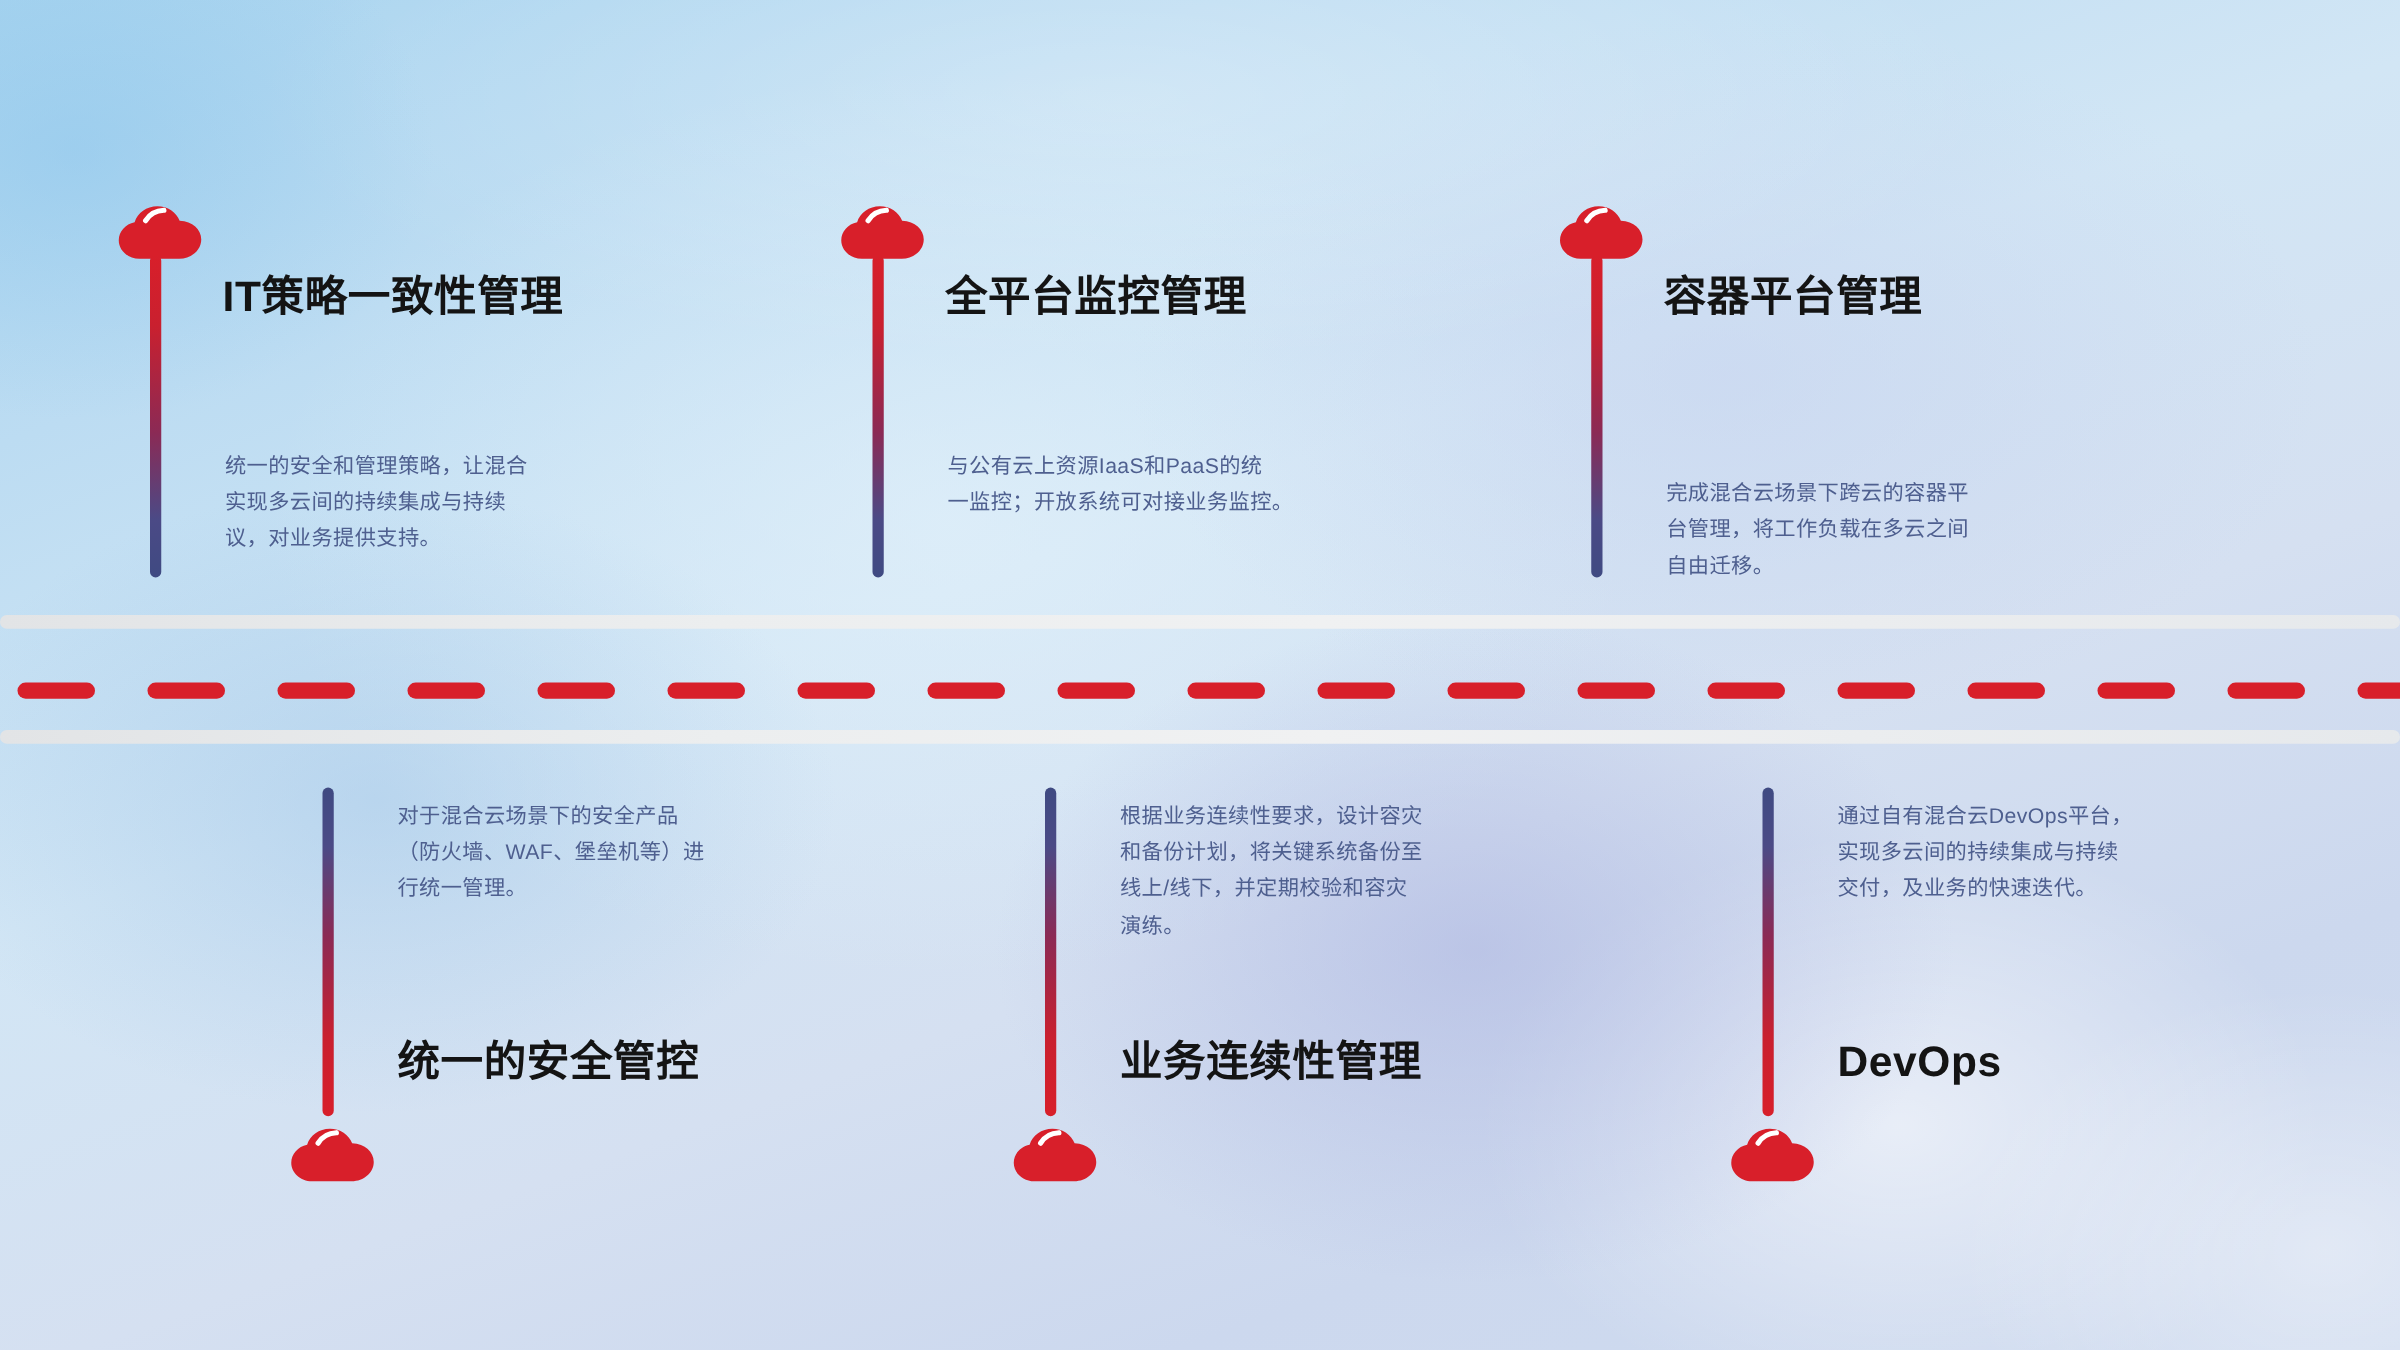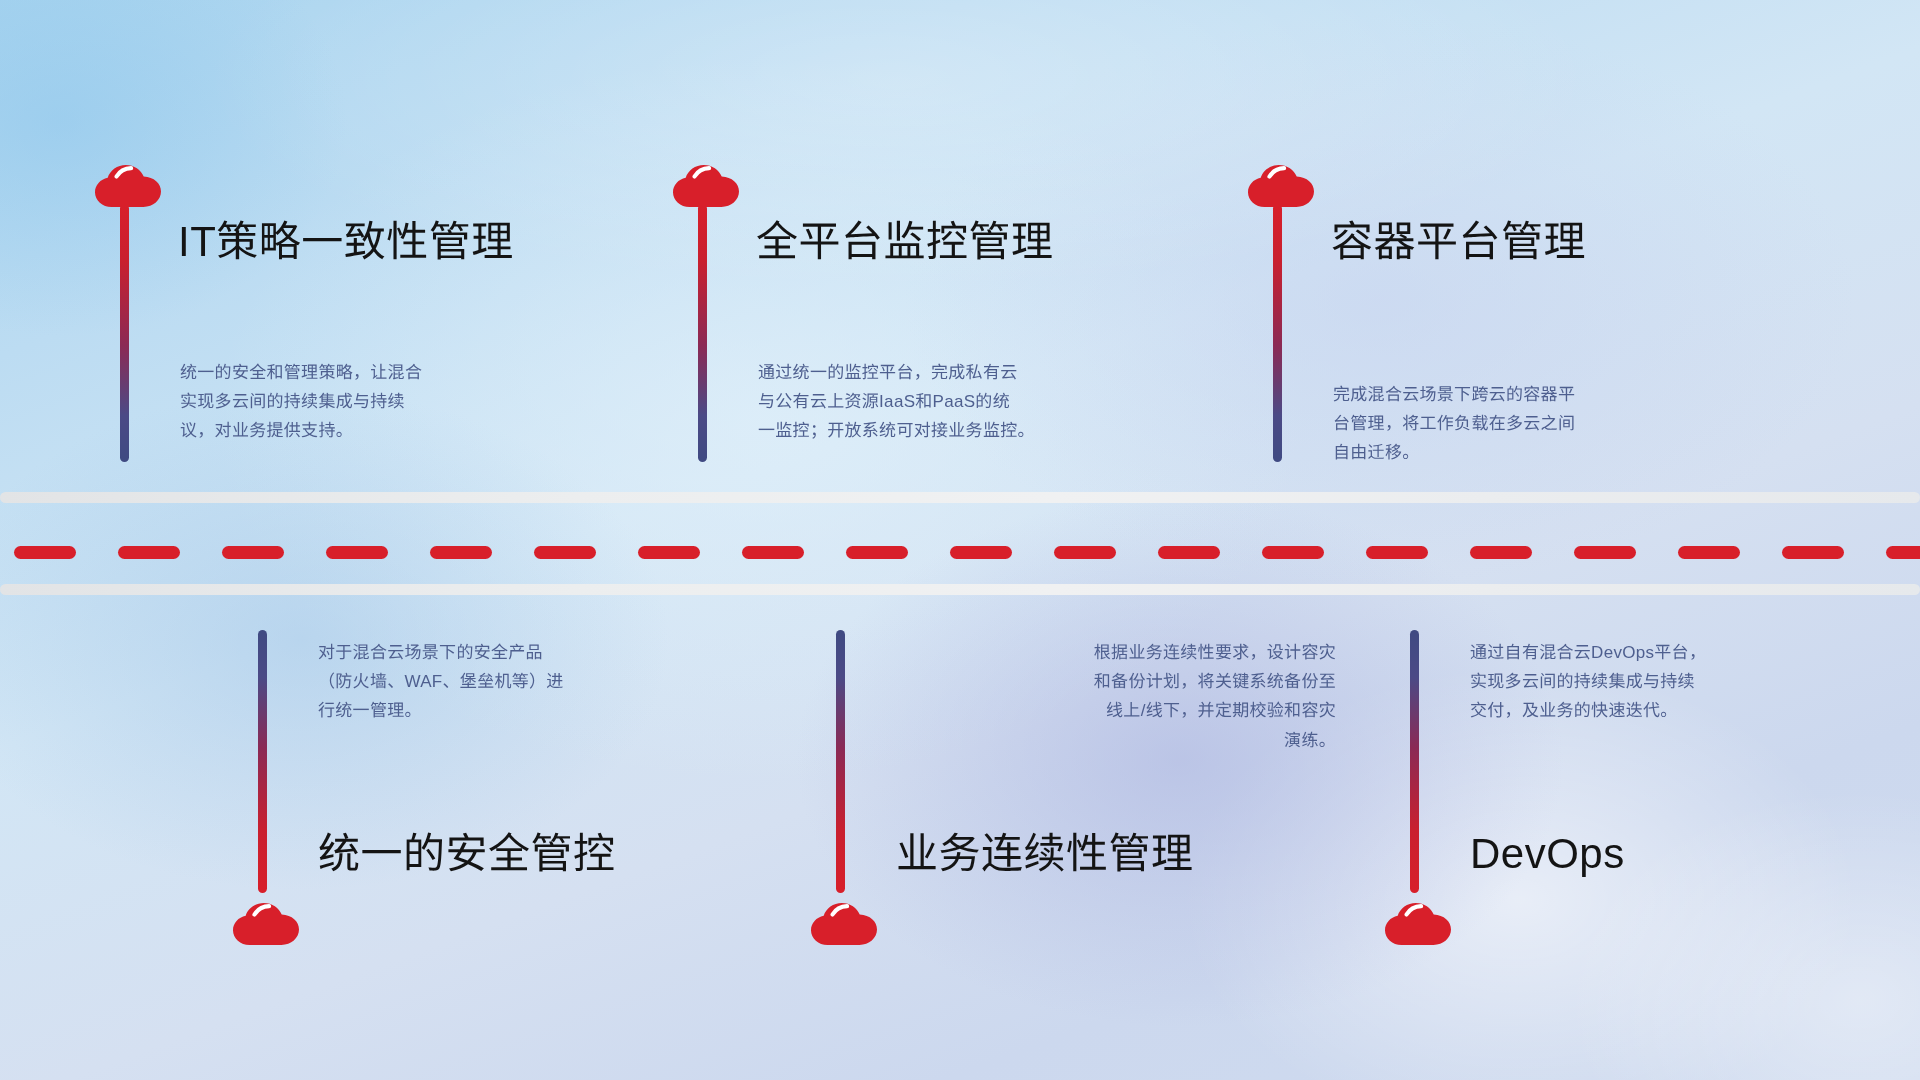--- a/index.html
+++ b/index.html
@@ -73,22 +73,22 @@
     background:linear-gradient(180deg,#3f4a82 0%, #4b4a86 18%, #8b2a55 45%, #c9202f 76%, #d81f2a 100%);
   }
 
   
   .cloud { position:absolute; width:68px; height:48px; }
   .cloud svg { display:block; width:68px; height:48px; }
 
   
   .title {
     position:absolute;
-    font-size:42px;
-    font-weight:400;
+    font-size:34px;
+    font-weight:700;
     color:#141414;
     letter-spacing:.5px;
     white-space:nowrap;
     line-height:1;
   }
   .body {
     position:absolute;
     font-size:17px;
     line-height:1.72;
     color:#4e5f8f;
@@ -125,21 +125,20 @@
   <div class="col">
     <div class="cloud" style="left:672px; top:160px;">
       <svg viewBox="0 0 68 48" aria-hidden="true">
         <path d="M17.5 47C8.4 47 1 40.4 1 32.2c0-7 5.4-12.9 12.7-14.4C16 10.3 23.3 5 31.9 5c8.2 0 15.2 4.8 17.8 11.6C60 17.1 67 23.6 67 31.6 67 40.1 59.1 47 49.4 47z" fill="#d81f2a"></path>
         <path d="M22.5 16.5c3.1-5 8.5-8.1 14.6-8.3" fill="none" stroke="#ffffff" stroke-width="4.2" stroke-linecap="round"></path>
       </svg>
     </div>
     <div class="stem down" style="left:698px; top:204px; height:258px;"></div>
     <div class="title" style="left:756px; top:221px;">全平台监控管理</div>
     <div class="body" style="left:758px; top:358px; width:450px;">
-      <span class="ln">通过统一的监控平台，完成私有云</span>
       <span class="ln">与公有云上资源IaaS和PaaS的统</span>
       <span class="ln">一监控；开放系统可对接业务监控。</span>
     </div>
   </div>
 
   <div class="col">
     <div class="cloud" style="left:1247px; top:160px;">
       <svg viewBox="0 0 68 48" aria-hidden="true">
         <path d="M17.5 47C8.4 47 1 40.4 1 32.2c0-7 5.4-12.9 12.7-14.4C16 10.3 23.3 5 31.9 5c8.2 0 15.2 4.8 17.8 11.6C60 17.1 67 23.6 67 31.6 67 40.1 59.1 47 49.4 47z" fill="#d81f2a"></path>
         <path d="M22.5 16.5c3.1-5 8.5-8.1 14.6-8.3" fill="none" stroke="#ffffff" stroke-width="4.2" stroke-linecap="round"></path>
@@ -197,21 +196,21 @@
   </div>
 
   <div class="col">
     <div class="stem up" style="left:836px; top:630px; height:263px;"></div>
     <div class="cloud" style="left:810px; top:898px;">
       <svg viewBox="0 0 68 48" aria-hidden="true">
         <path d="M17.5 47C8.4 47 1 40.4 1 32.2c0-7 5.4-12.9 12.7-14.4C16 10.3 23.3 5 31.9 5c8.2 0 15.2 4.8 17.8 11.6C60 17.1 67 23.6 67 31.6 67 40.1 59.1 47 49.4 47z" fill="#d81f2a"></path>
         <path d="M22.5 16.5c3.1-5 8.5-8.1 14.6-8.3" fill="none" stroke="#ffffff" stroke-width="4.2" stroke-linecap="round"></path>
       </svg>
     </div>
-    <div class="body" style="left:896px; top:638px; width:440px;text-align:right;">
+    <div class="body" style="left:896px; top:638px; width:440px;">
       <span class="ln">根据业务连续性要求，设计容灾</span>
       <span class="ln">和备份计划，将关键系统备份至</span>
       <span class="ln">线上/线下，并定期校验和容灾</span>
       <span class="ln">演练。</span>
     </div>
     <div class="title" style="left:896px; top:833px;text-align:center;">业务连续性管理</div>
   </div>
 
   <div class="col">
     <div class="stem up" style="left:1410px; top:630px; height:263px;"></div>

